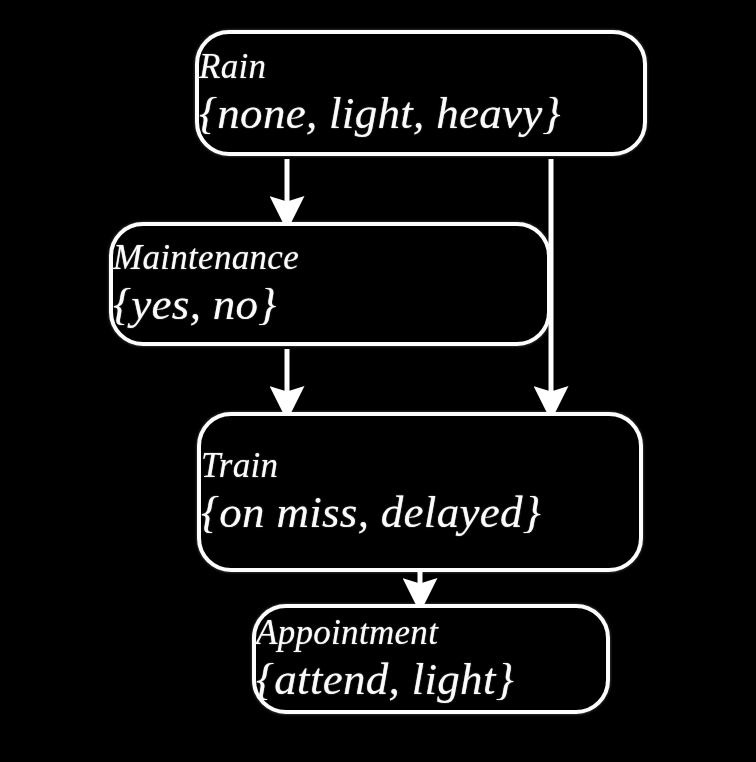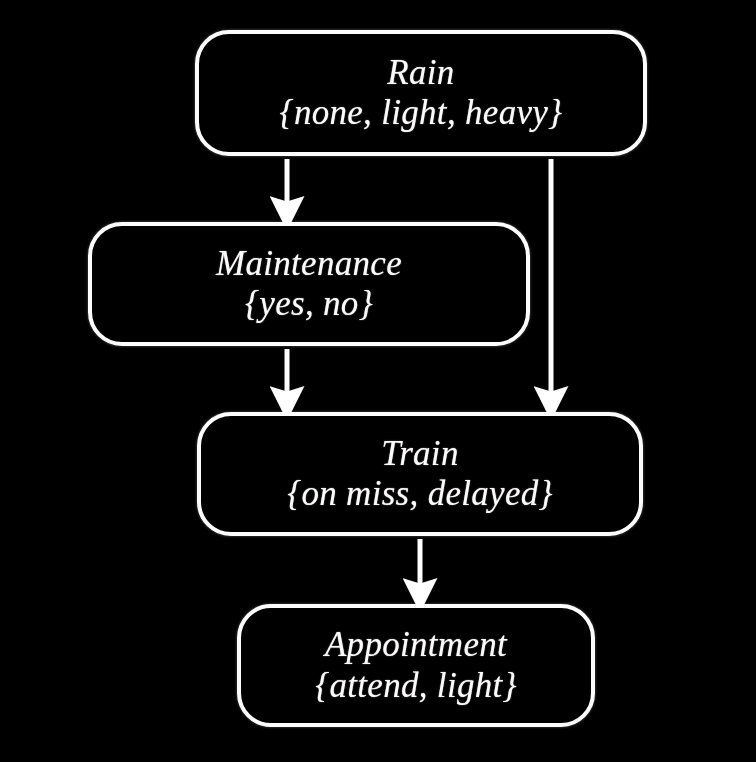--- a/index.html
+++ b/index.html
@@ -31,54 +31,54 @@
   }
   
   .node {
     position: absolute;
     box-sizing: border-box;
     border: 4px solid #fdfdfd;
     border-radius: 34px;
     background: #000000;
     display: flex;
     flex-direction: column;
-    align-items: center;
+    align-items: flex-start;
     justify-content: center;
     text-align: center;
     color: #ffffff;
     z-index: 2;
     box-shadow: 0 0 3px rgba(255,255,255,0.35);
   }
   .node-title {
     font-style: italic;
     font-weight: normal;
     font-size: 35px;
     line-height: 1.04;
     letter-spacing: 0.3px;
     color: #fbfbfb;
     text-shadow: 0 0 1px rgba(255,220,190,0.55), 0 0 2px rgba(180,200,255,0.3);
     white-space: nowrap;
   }
   .node-states {
     font-style: italic;
     font-weight: normal;
-    font-size: 35px;
+    font-size: 45px;
     line-height: 1.04;
     letter-spacing: 0.3px;
     color: #fbfbfb;
     text-shadow: 0 0 1px rgba(255,220,190,0.55), 0 0 2px rgba(180,200,255,0.3);
     white-space: nowrap;
     margin-top: 4px;
   }
 
   
   #node-rain        { left: 195px; top: 30px;  width: 452px; height: 126px; }
-  #node-maintenance { left: 88px;  top: 222px; width: 442px; height: 124px; }
-  #node-train       { left: 197px; top: 412px; width: 446px; height: 124px; }
-  #node-appointment { left: 237px; top: 604px; width: 358px; height: 123px; }
+  #node-maintenance { left: 109px;  top: 222px; width: 442px; height: 124px; }
+  #node-train       { left: 197px; top: 412px; width: 446px; height: 160px; }
+  #node-appointment { left: 252px; top: 604px; width: 358px; height: 110px; }
 </style>
 </head>
 <body>
 
 <div id="canvas">
 
   <svg id="edges" viewBox="0 0 756 762" width="756" height="762" xmlns="http://www.w3.org/2000/svg">
     <defs>
       <marker id="arrowhead" markerWidth="7" markerHeight="7" refX="2.0" refY="3.5" orient="auto" markerUnits="strokeWidth">
         <path d="M 0 0 L 7 3.5 L 0 7 L 1.1 3.5 z" fill="#ffffff"></path>

